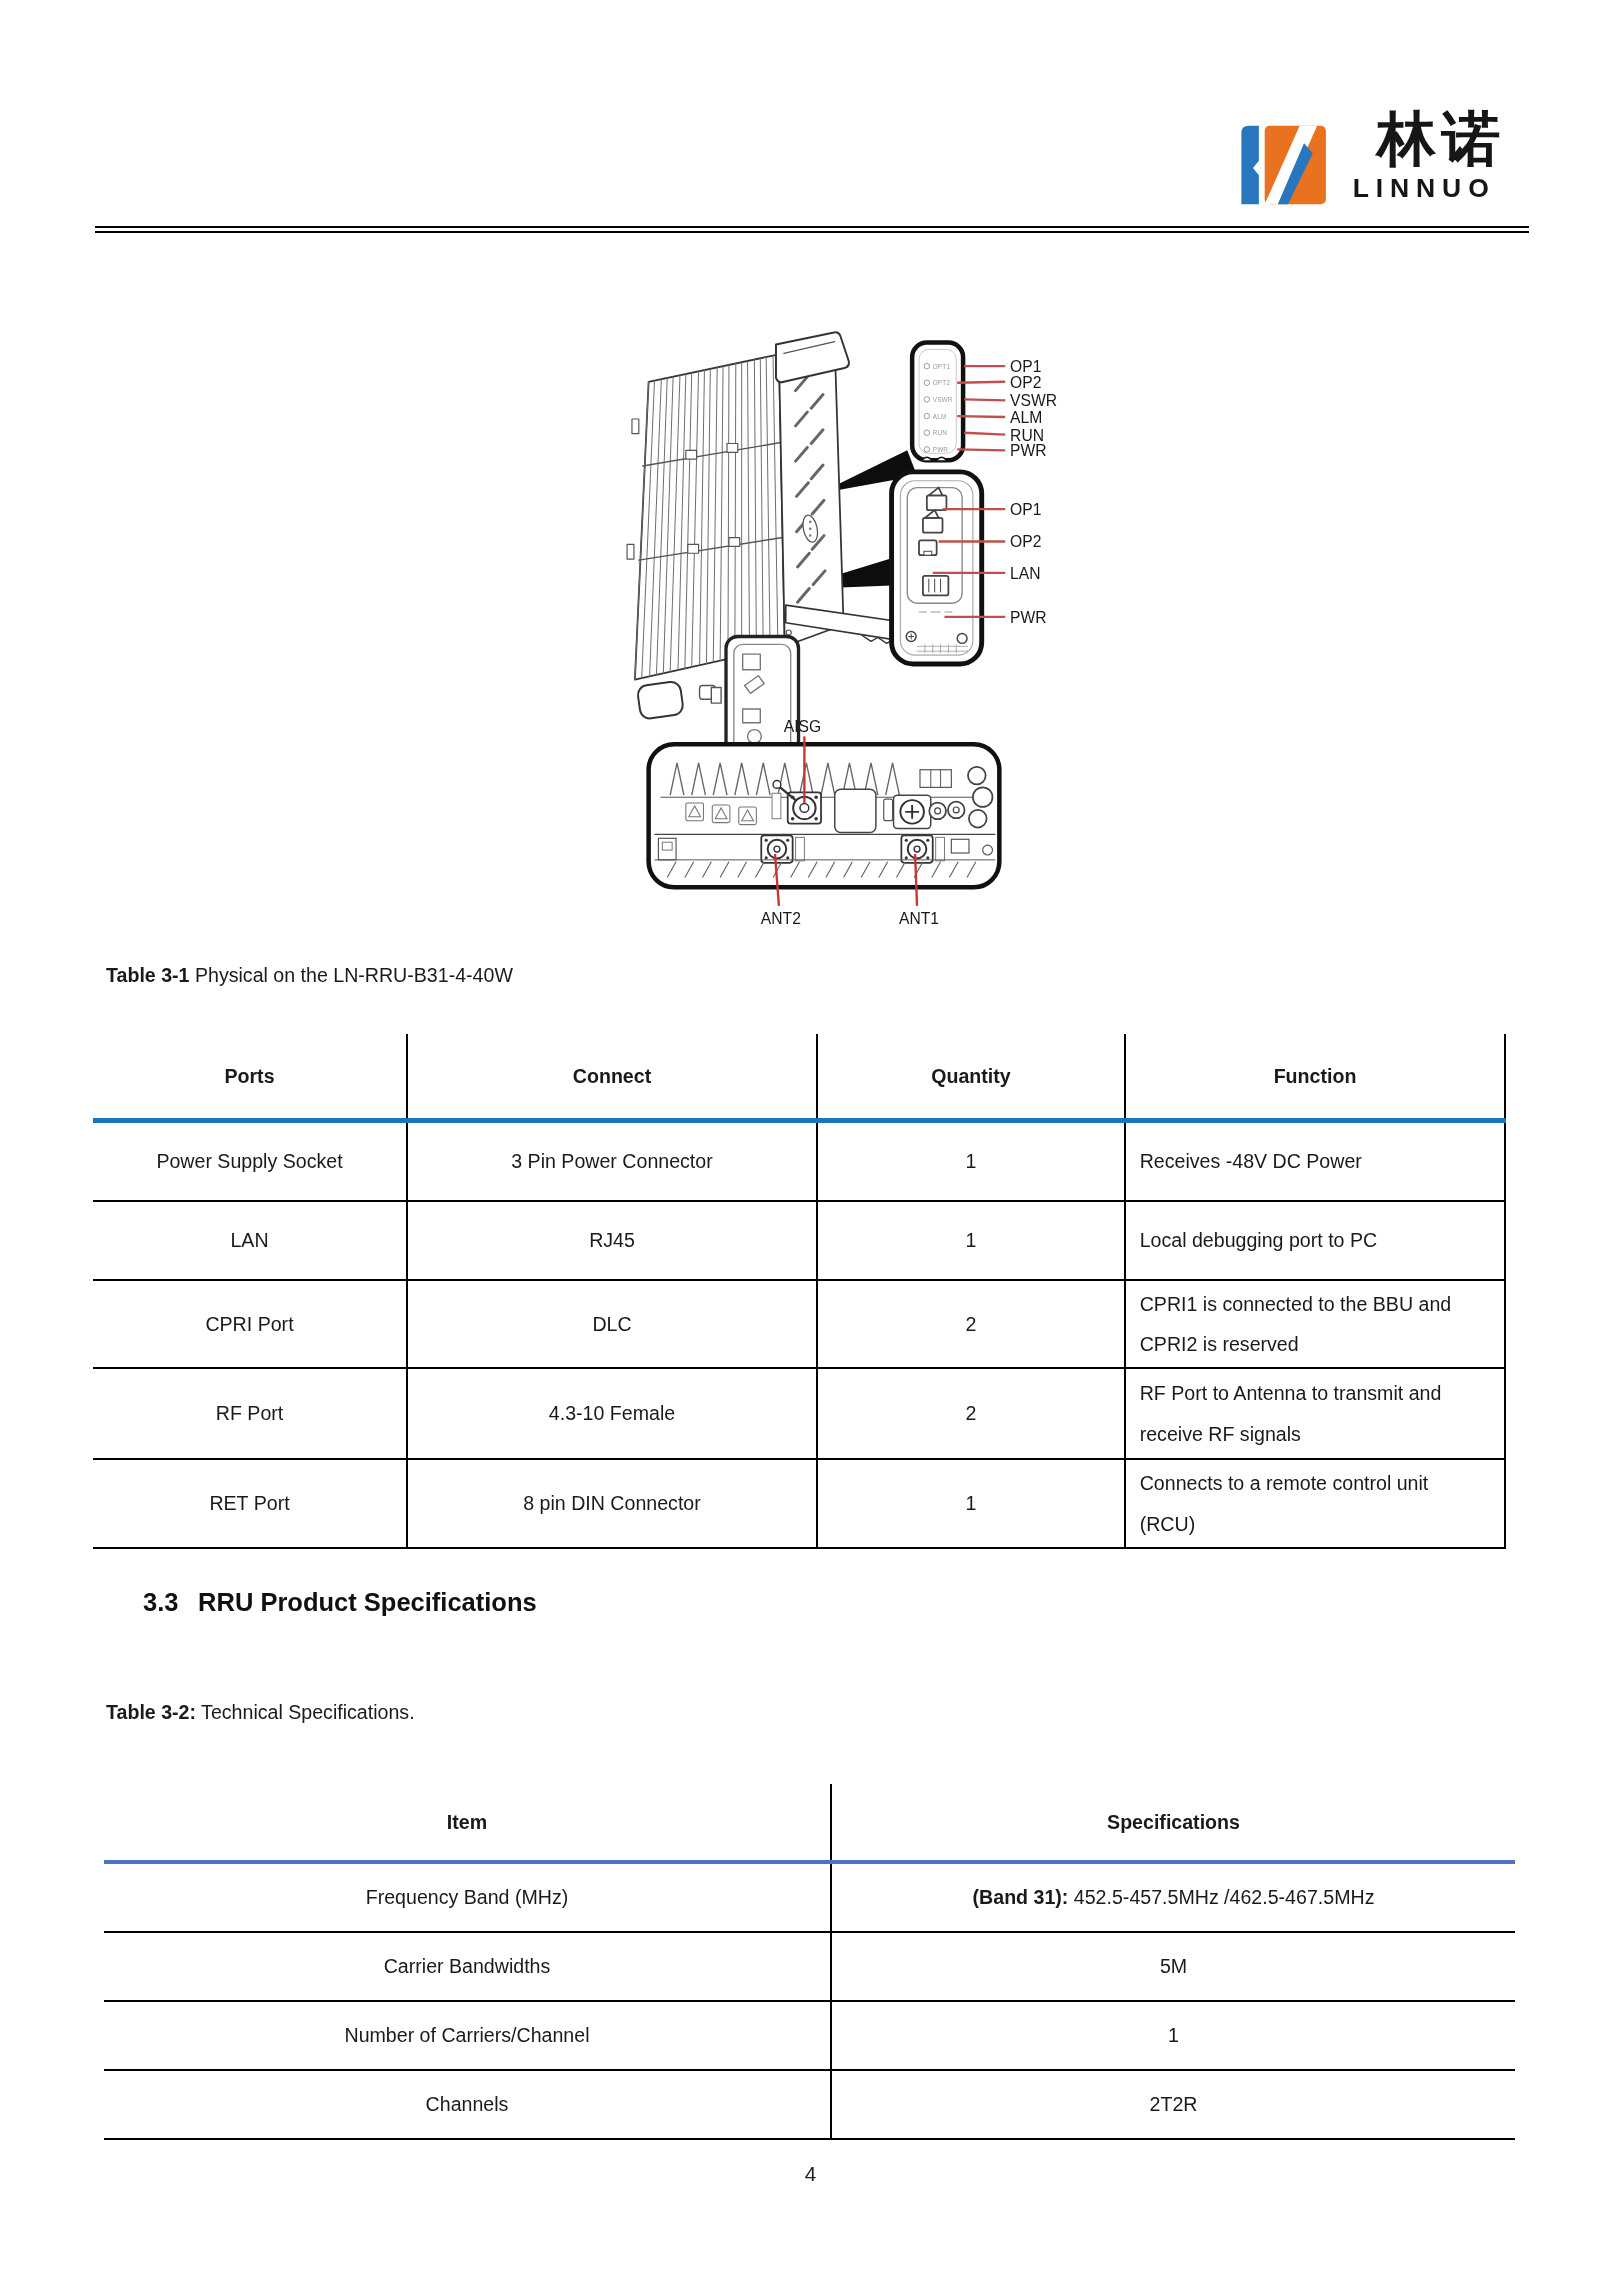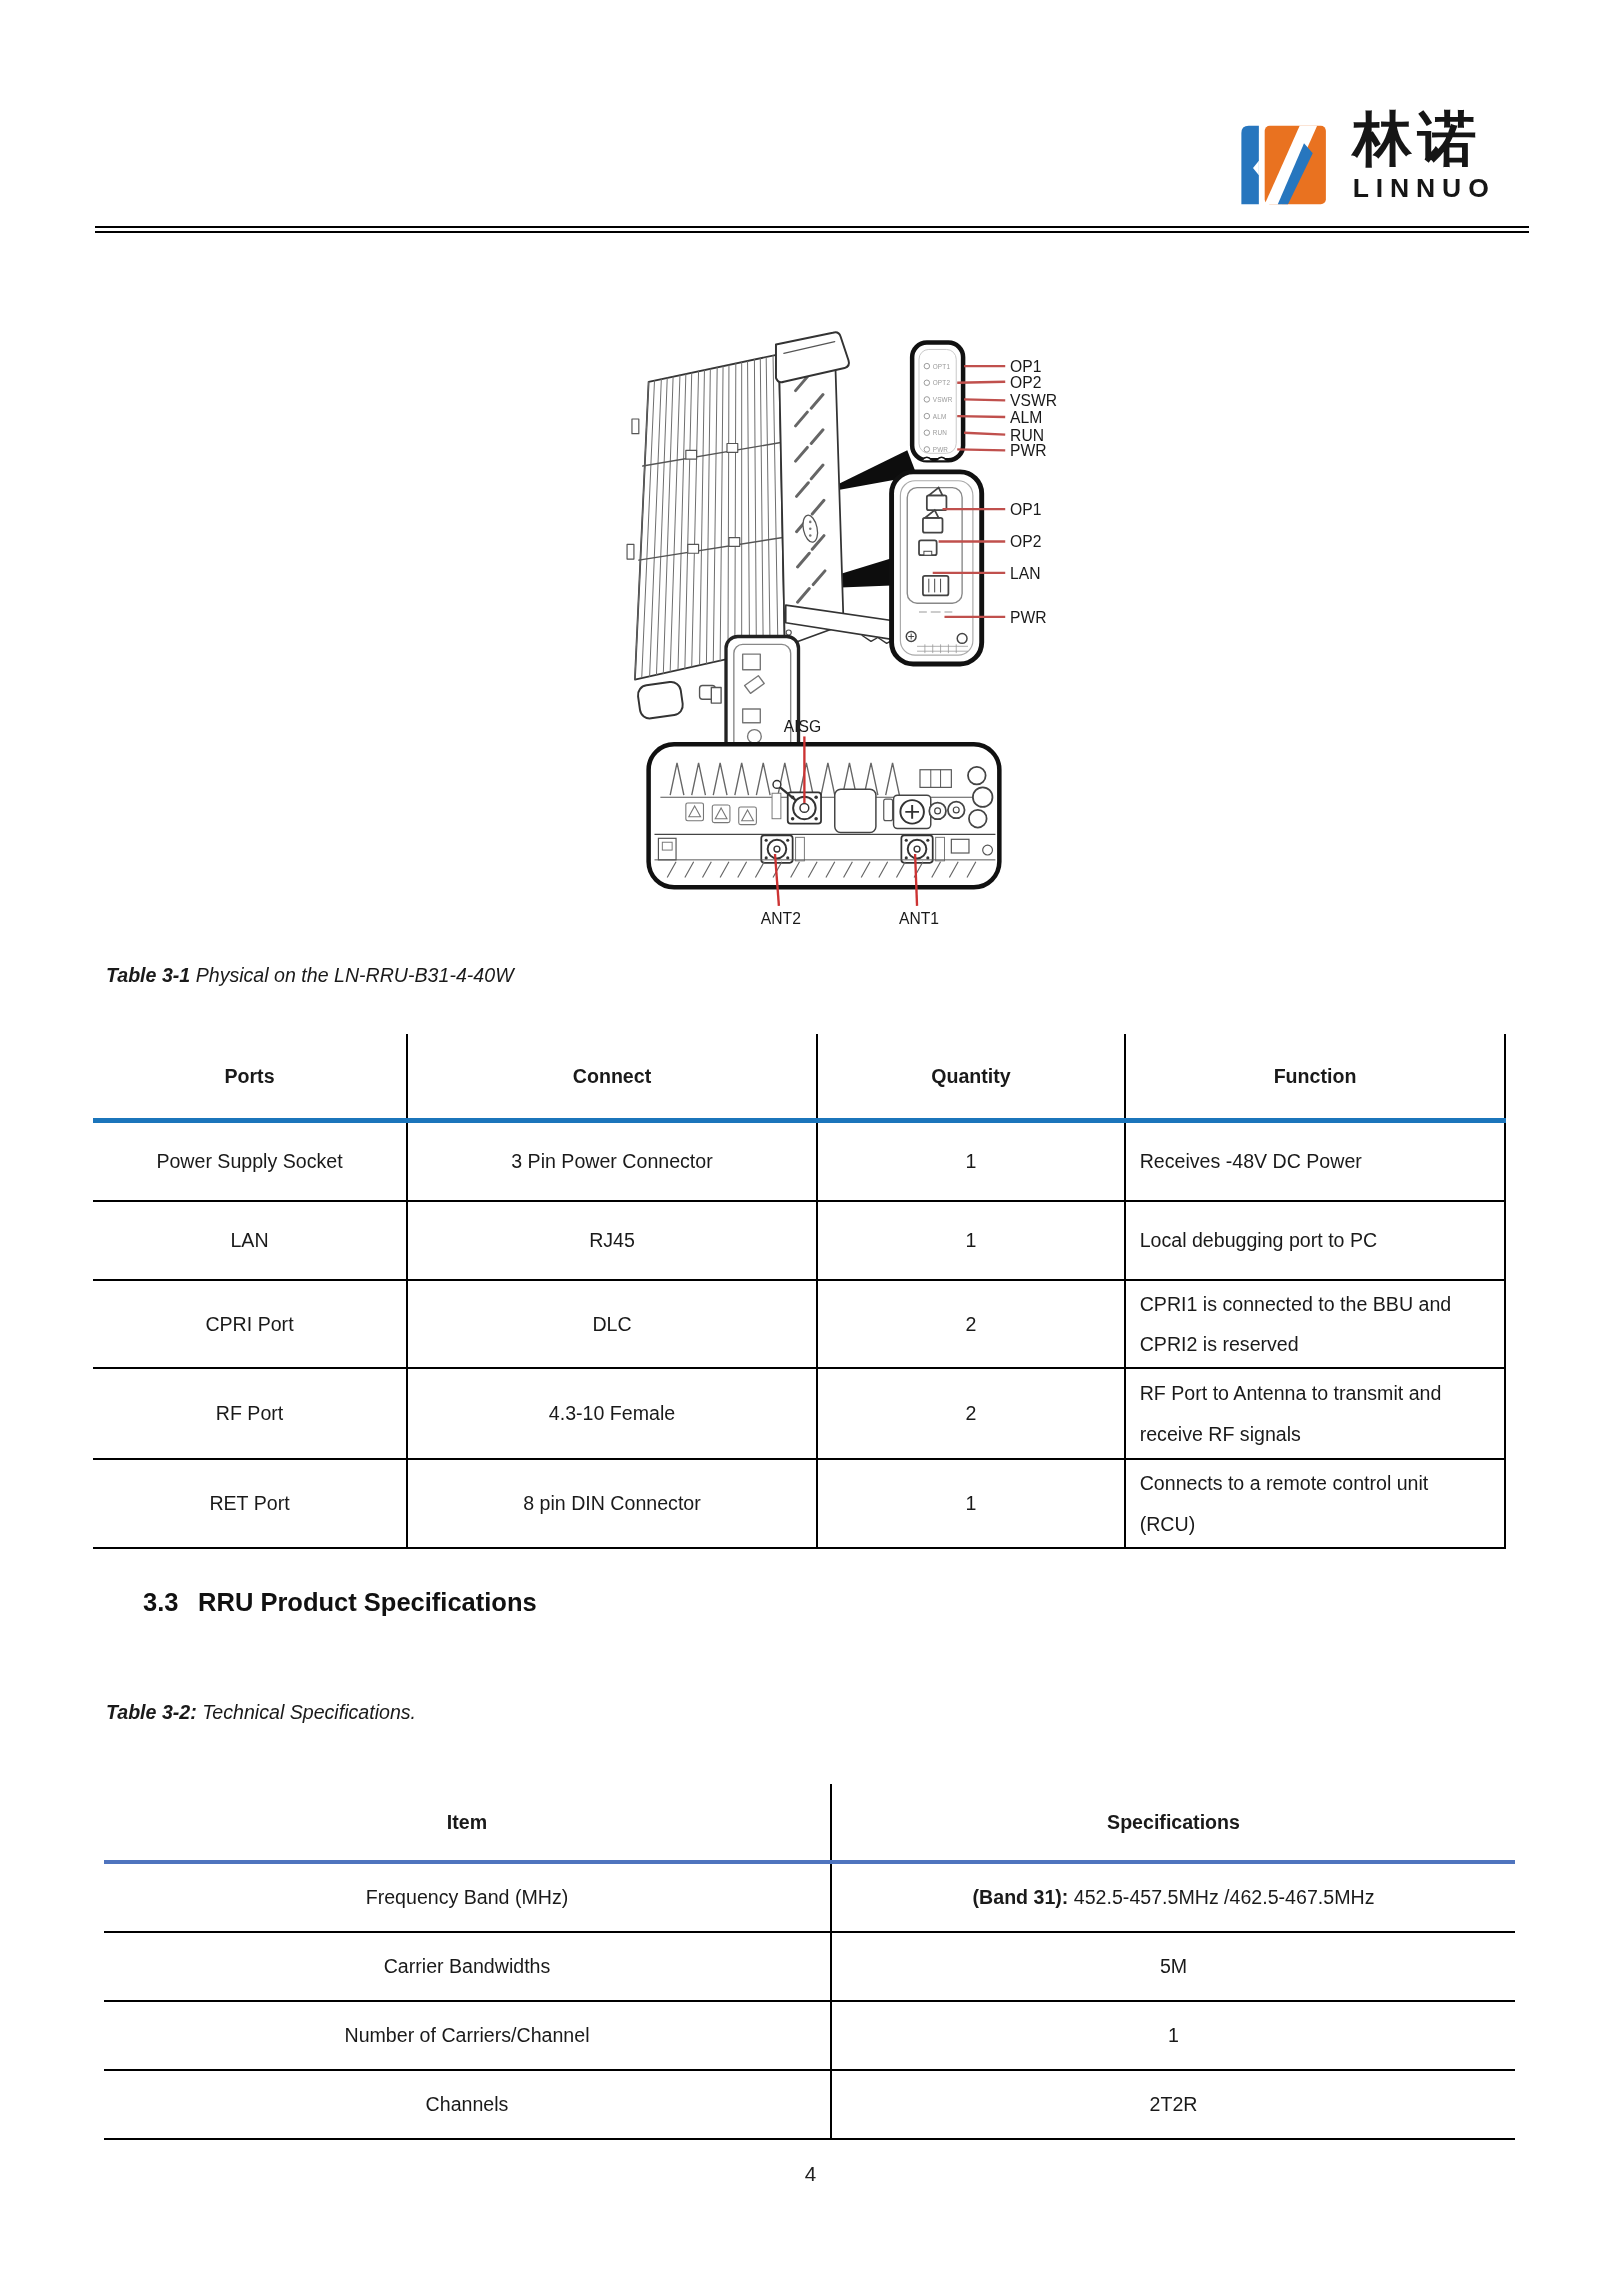--- a/index.html
+++ b/index.html
@@ -3,33 +3,33 @@
 <meta charset="utf-8">
 <style>
   html,body{margin:0;padding:0;background:#e8e8e8;}
   .page{position:relative;width:1621px;height:2293px;background:#ffffff;
         font-family:"Liberation Sans",sans-serif;color:#1a1a1a;overflow:hidden;margin:0 auto;}
 
   
   .logo{position:absolute;left:1237px;top:110px;display:flex;align-items:flex-start;}
   .logo-mark{width:102px;height:110px;margin-right:13.7px;}
   .logo-txt{display:flex;flex-direction:column;align-items:flex-start;}
-  .logo-cn{font-size:59px;font-weight:700;line-height:1.0;letter-spacing:5.9px;color:#161616;}
+  .logo-cn{font-size:59px;font-weight:700;line-height:1.0;letter-spacing:5.9px;color:#161616;margin-left:24px;}
   .logo-en{font-size:26.5px;font-weight:700;letter-spacing:6.9px;margin-top:3.9px;color:#161616;}
   .header-rule{position:absolute;left:95px;top:226px;width:1434px;height:2.9px;
                border-top:2.9px solid #000;border-bottom:2.9px solid #000;}
 
   
   .figure{position:absolute;left:529px;top:323px;width:588px;height:627px;}
   .figure text{font-family:"Liberation Sans",sans-serif;}
   .callout-label{font-size:16px;fill:#1a1a1a;}
   .tiny-label{font-size:6.5px;fill:#9a9a9a;letter-spacing:.2px;}
 
   
-  .caption{position:absolute;font-size:19.6px;color:#1a1a1a;font-style:italic;}
+  .caption{position:absolute;font-size:19.6px;color:#1a1a1a;}
   .caption .b{font-weight:700;}
   #cap-t1{left:106px;top:964px;}
   #cap-t2{left:106px;top:1701px;}
   .heading{position:absolute;left:143px;top:1588px;font-size:25.5px;font-weight:700;color:#111;}
   .heading .num{margin-right:19.6px;}
 
   
   table{border-collapse:collapse;position:absolute;table-layout:fixed;}
   th,td{font-size:19.6px;text-align:center;vertical-align:middle;padding:0;color:#1a1a1a;
         overflow:hidden;}

